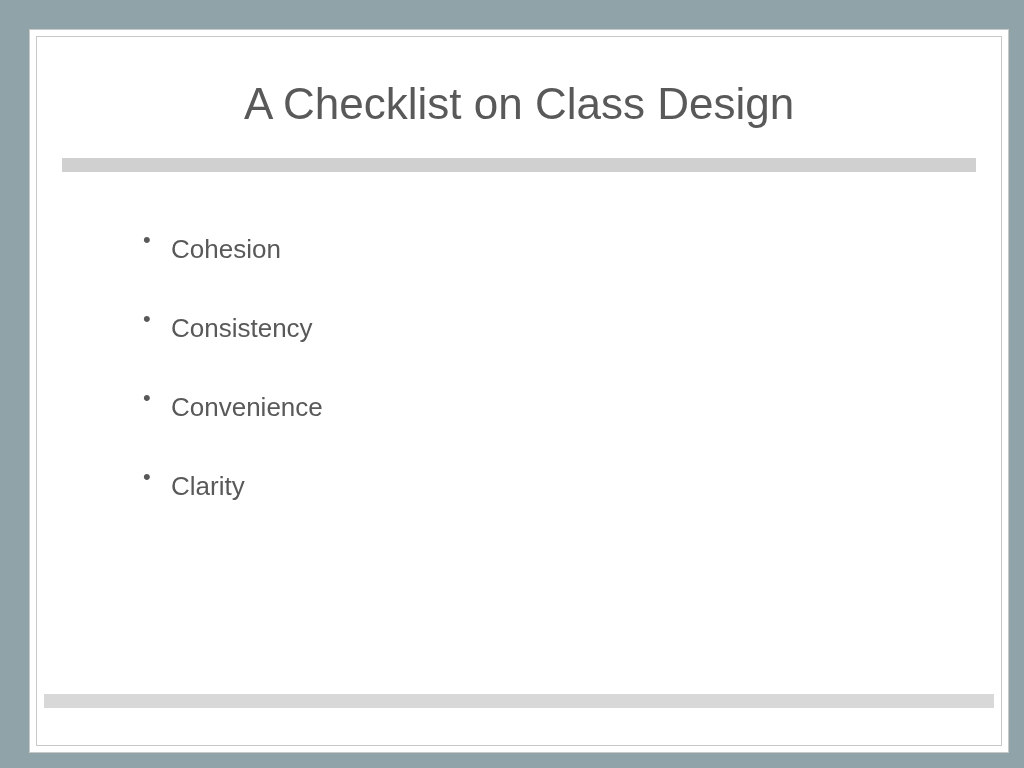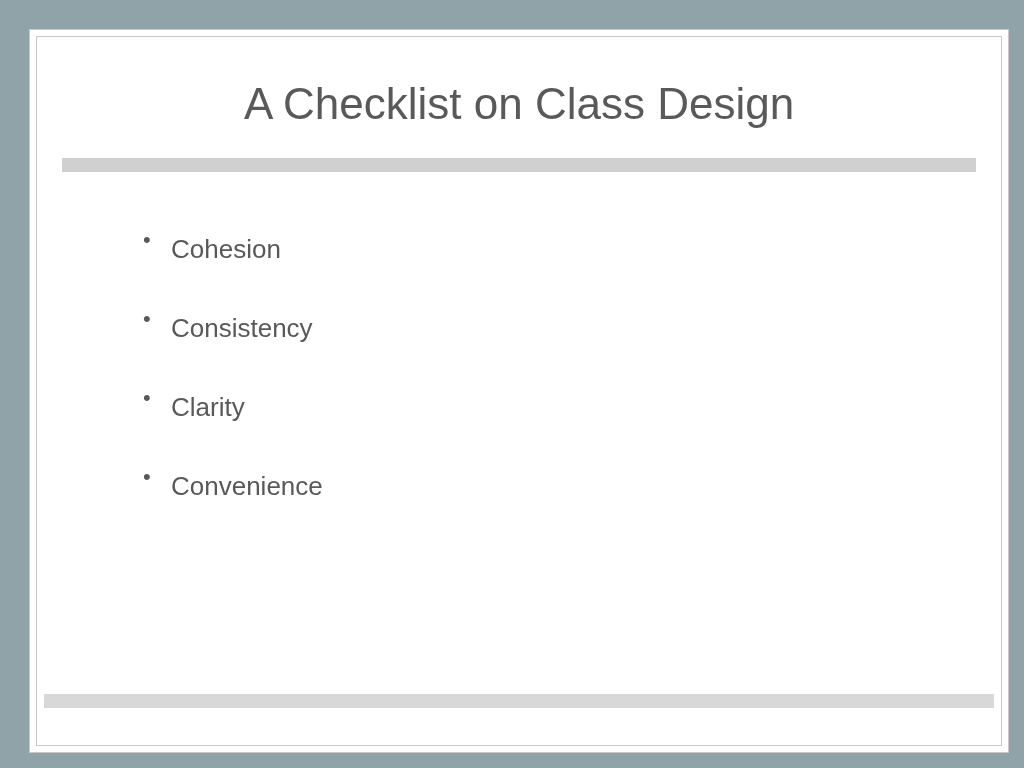--- a/index.html
+++ b/index.html
@@ -76,20 +76,20 @@
 <div class="slide-outer">
   <div class="slide-inner">
     <div class="title-region">
       <h1 class="title-text">A Checklist on Class Design</h1>
     </div>
     <div class="divider"></div>
     <div class="content-region">
       <ul class="bullet-list">
         <li>Cohesion</li>
         <li>Consistency</li>
+        <li>Convenience</li>
         <li>Clarity</li>
-        <li>Convenience</li>
       </ul>
     </div>
     <div class="footer-line"></div>
     <div class="footer-spacer"></div>
   </div>
 </div>
 
 </body></html>

